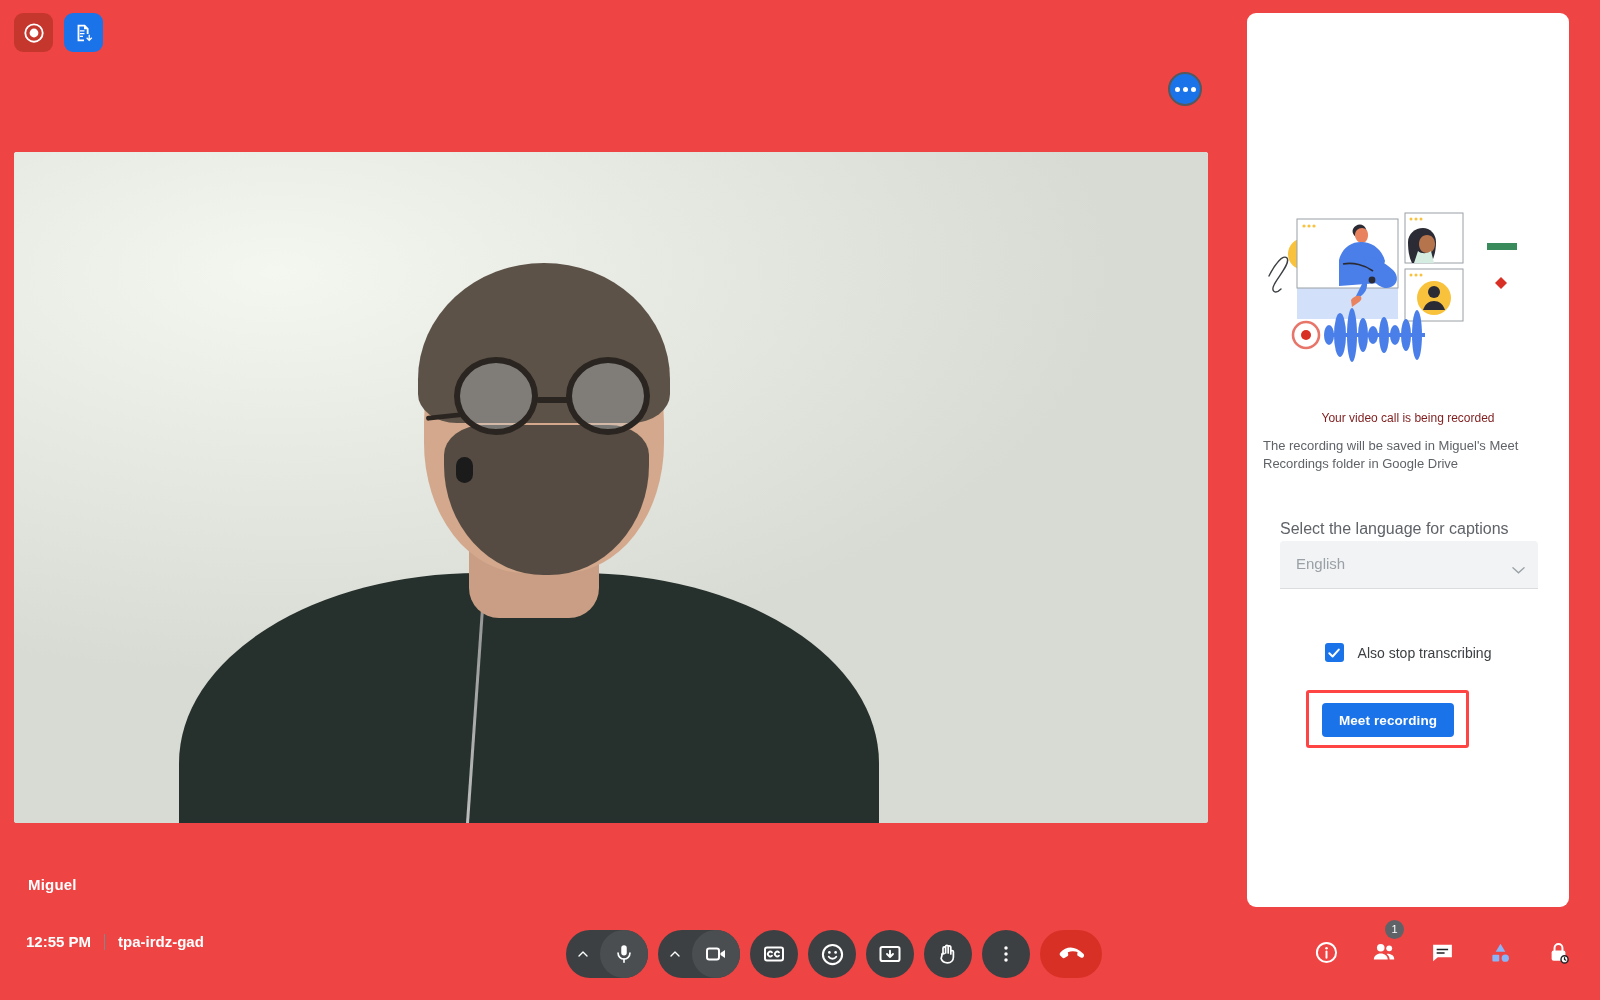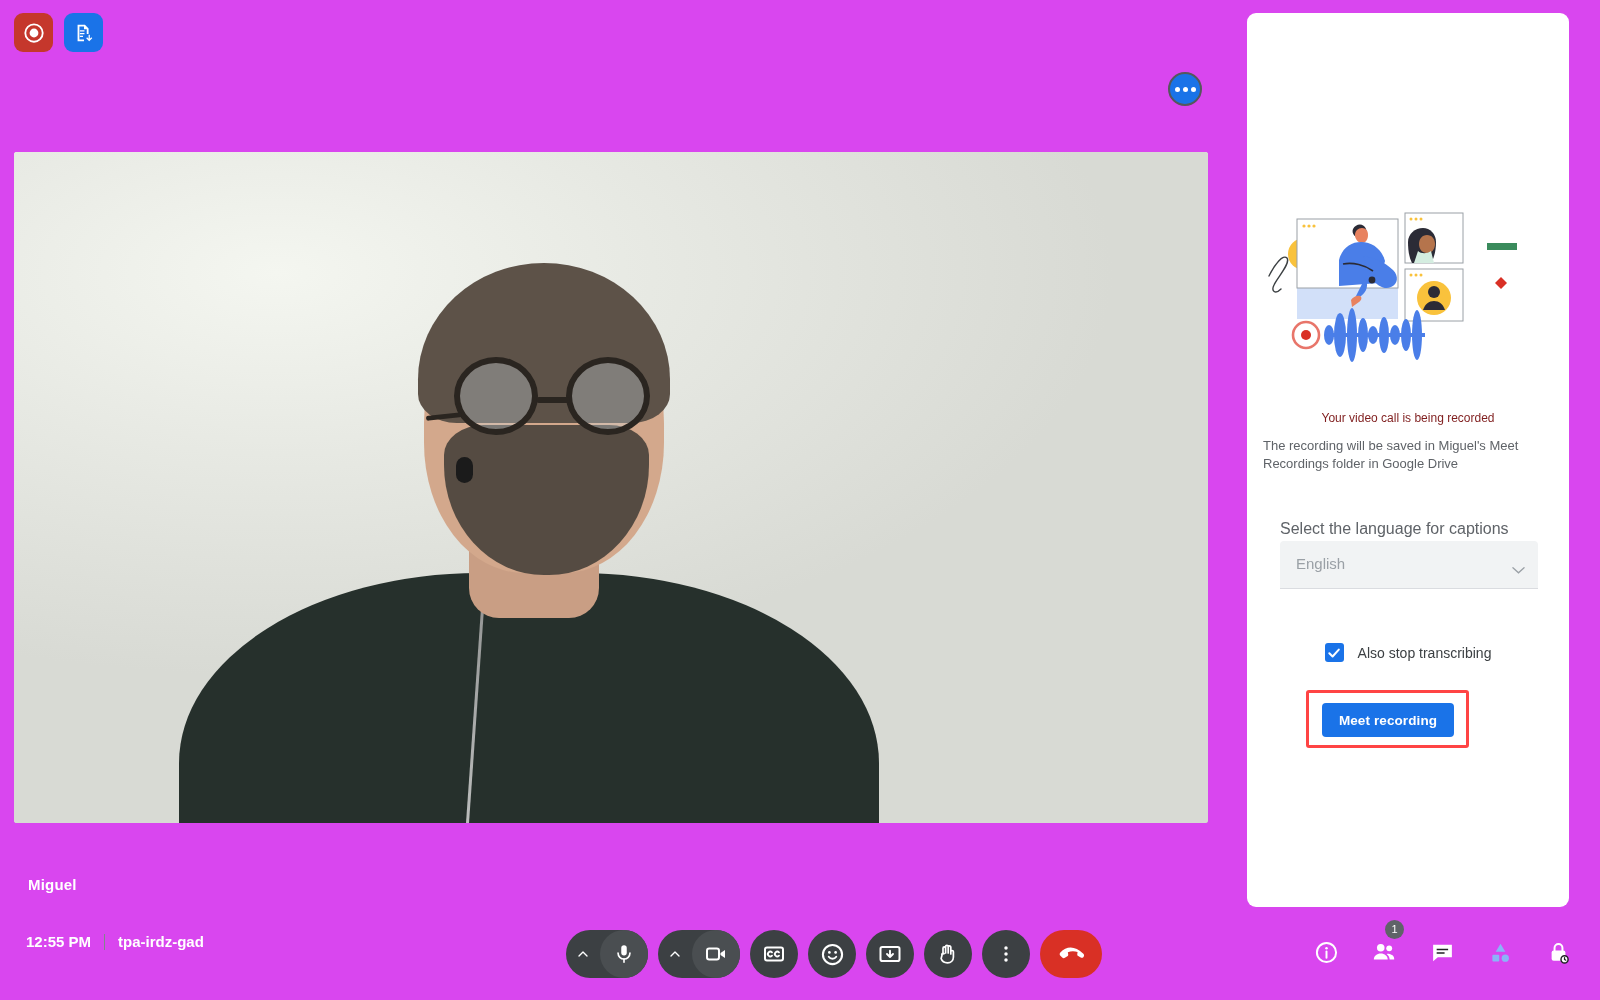--- a/index.html
+++ b/index.html
@@ -13,21 +13,21 @@
     overflow: hidden;
     font-family: "Liberation Sans", sans-serif;
     position: relative;
   }
 
   
   #meet-stage {
     position: absolute;
     left: 0; top: 0;
     width: 1600px; height: 1000px;
-    background: #d946ef;
+    background: #ef4444;
   }
 
   
   #status-chips {
     position: absolute;
     left: 14px; top: 13px;
     display: flex;
     gap: 11px;
   }
   .chip {

